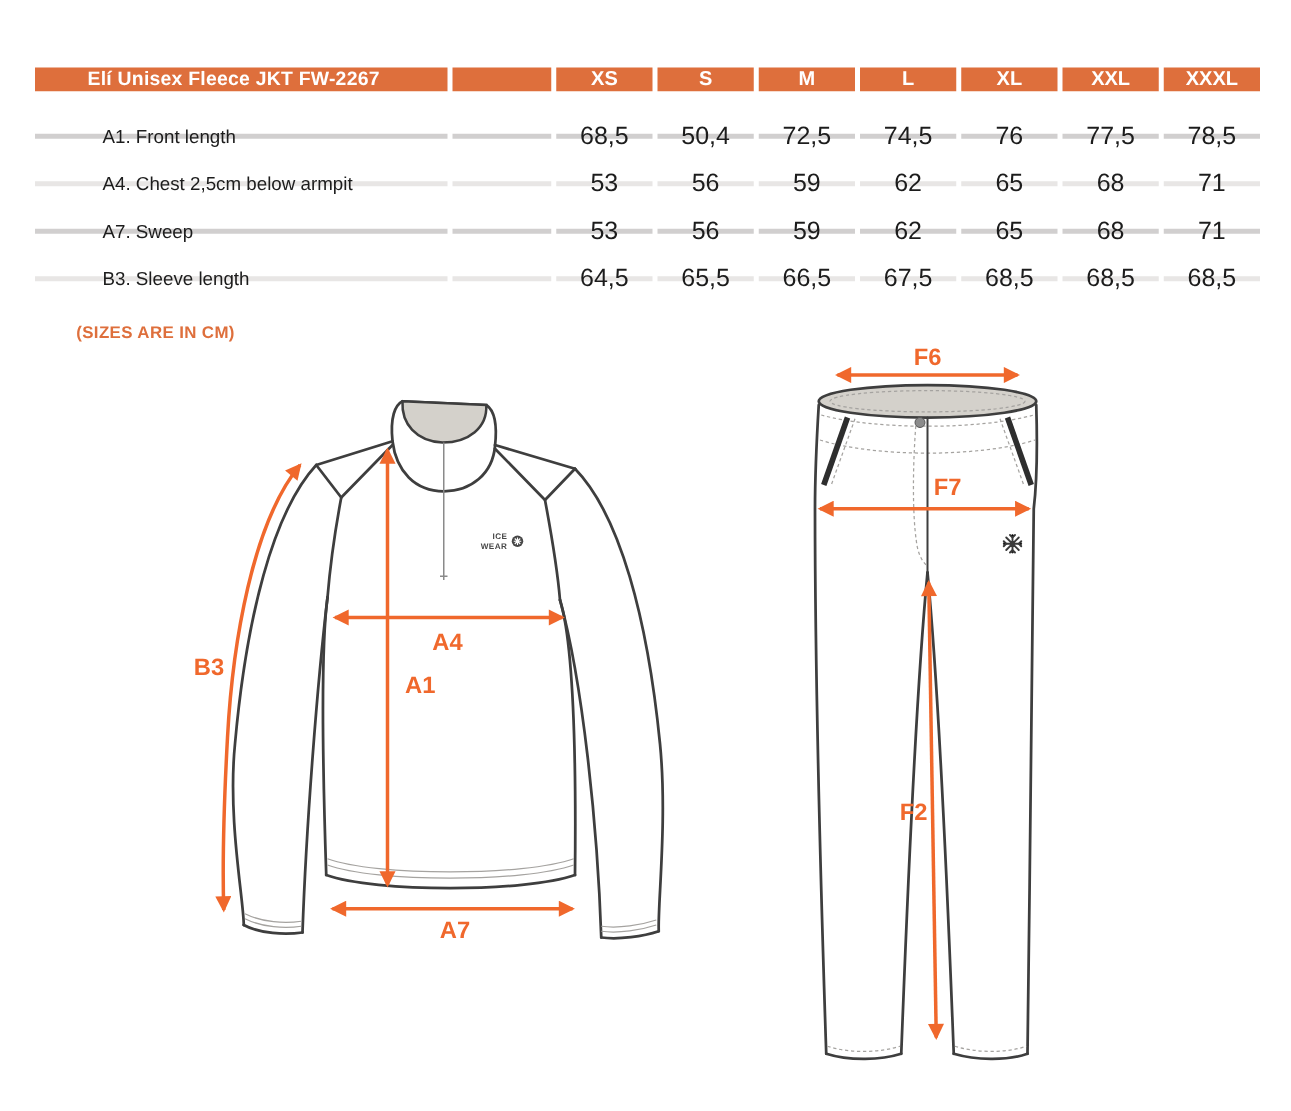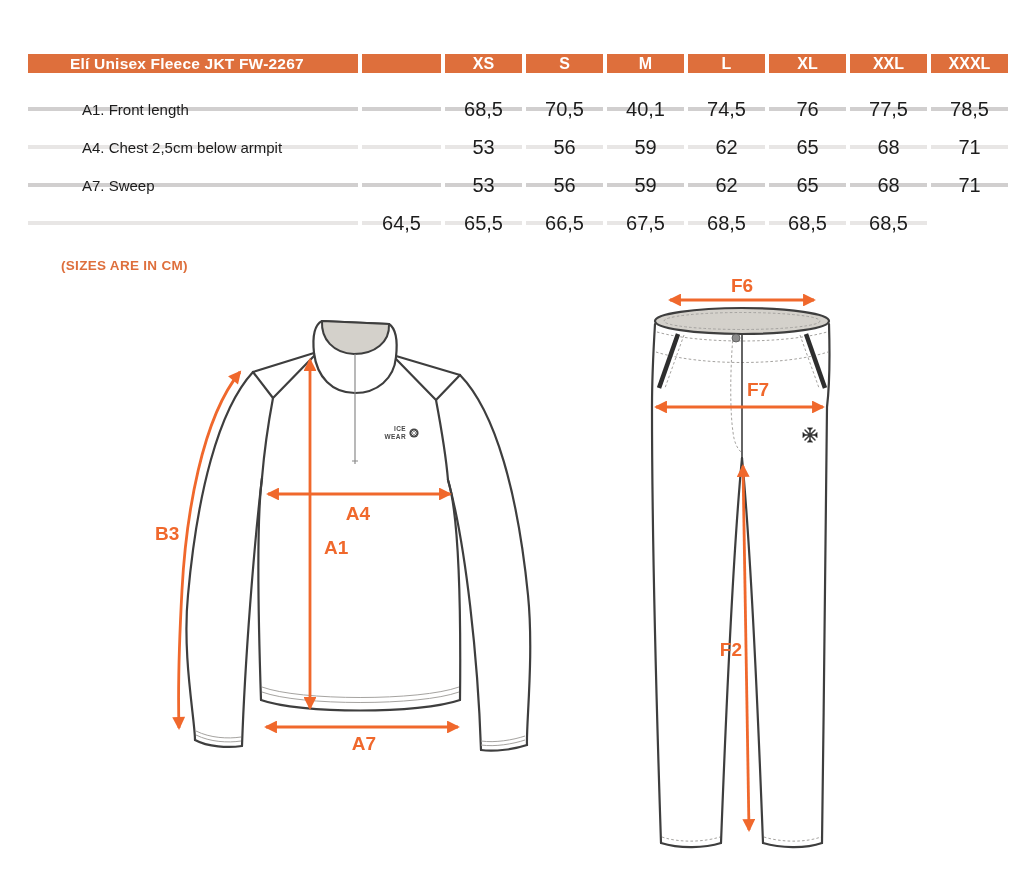--- a/index.html
+++ b/index.html
@@ -69,22 +69,22 @@
     <div class="cell head">S</div>
     <div class="cell head">M</div>
     <div class="cell head">L</div>
     <div class="cell head">XL</div>
     <div class="cell head">XXL</div>
     <div class="cell head">XXXL</div>
 
     <div class="cell rdark rlabel">A1. Front length</div>
     <div class="cell rdark"></div>
     <div class="cell rdark val">68,5</div>
-    <div class="cell rdark val">70,5</div>
-    <div class="cell rdark val">40,1</div>
+    <div class="cell rdark val">50,4</div>
+    <div class="cell rdark val">72,5</div>
     <div class="cell rdark val">74,5</div>
     <div class="cell rdark val">76</div>
     <div class="cell rdark val">77,5</div>
     <div class="cell rdark val">78,5</div>
 
     <div class="cell rlight rlabel">A4. Chest 2,5cm below armpit</div>
     <div class="cell rlight"></div>
     <div class="cell rlight val">53</div>
     <div class="cell rlight val">56</div>
     <div class="cell rlight val">59</div>
@@ -96,20 +96,21 @@
     <div class="cell rdark rlabel">A7. Sweep</div>
     <div class="cell rdark"></div>
     <div class="cell rdark val">53</div>
     <div class="cell rdark val">56</div>
     <div class="cell rdark val">59</div>
     <div class="cell rdark val">62</div>
     <div class="cell rdark val">65</div>
     <div class="cell rdark val">68</div>
     <div class="cell rdark val">71</div>
 
+    <div class="cell rlight rlabel">B3. Sleeve length</div>
     <div class="cell rlight"></div>
     <div class="cell rlight val">64,5</div>
     <div class="cell rlight val">65,5</div>
     <div class="cell rlight val">66,5</div>
     <div class="cell rlight val">67,5</div>
     <div class="cell rlight val">68,5</div>
     <div class="cell rlight val">68,5</div>
     <div class="cell rlight val">68,5</div>
   </div>
 

